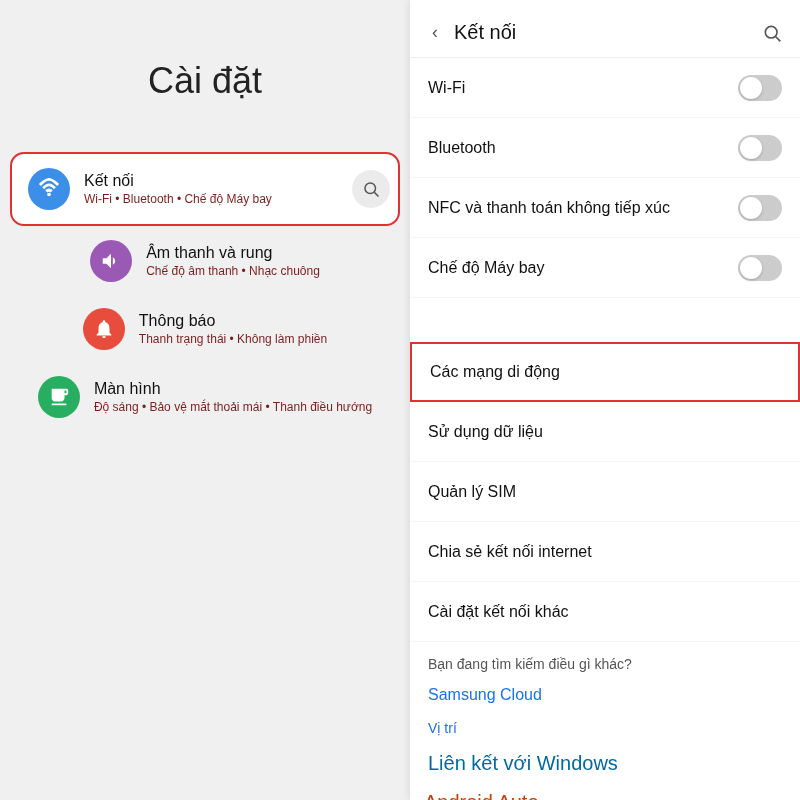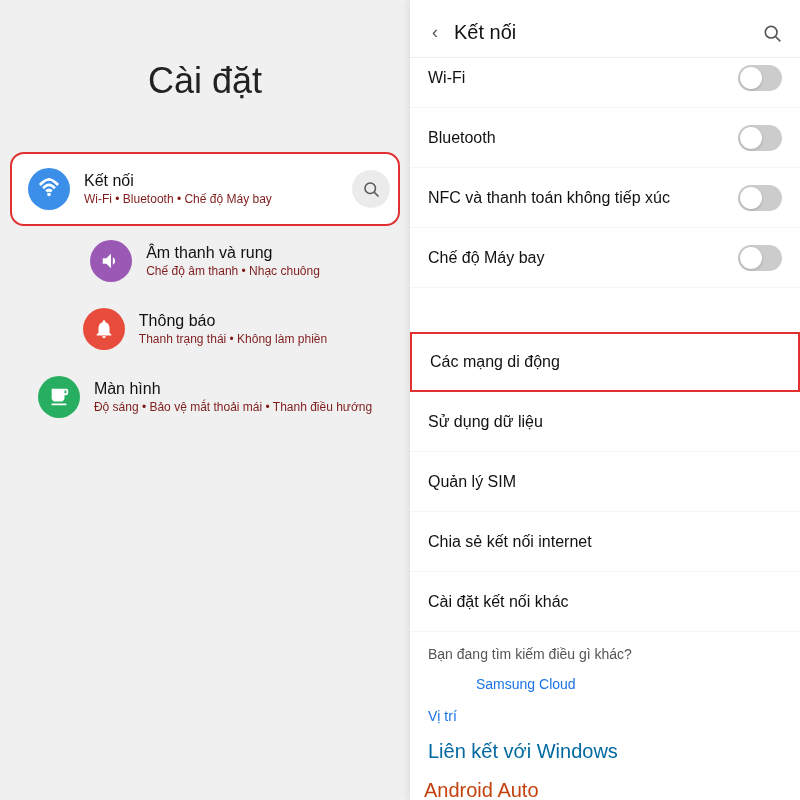--- a/index.html
+++ b/index.html
@@ -147,21 +147,20 @@
     .right-search-icon {
       font-size: 18px;
       color: #555;
     }
 
     .menu-list {
       flex: 1;
       overflow-y: auto;
       display: flex;
       flex-direction: column;
-      justify-content: center;
     }
 
     .menu-item {
       display: flex;
       align-items: center;
       justify-content: space-between;
       padding: 18px 18px;
       border-bottom: 1px solid #f5f5f5;
       min-height: 60px;
       cursor: pointer;
@@ -344,18 +343,18 @@
     <div class="menu-item">
       <span class="menu-item-label">Chia sẻ kết nối internet</span>
     </div>
 
     <div class="menu-item">
       <span class="menu-item-label">Cài đặt kết nối khác</span>
     </div>
 
     <div class="section-text">Bạn đang tìm kiếm điều gì khác?</div>
 
-    <div class="link-item" style="color:#1a73e8; padding:8px 18px; font-size:14px;margin-left:48px;">Samsung Cloud</div>
+    <div class="link-item" style="color:#1a73e8; padding:8px 18px; font-size:16px;">Samsung Cloud</div>
     <div class="link-item" style="color:#1a73e8; padding:8px 18px; font-size:14px;">Vị trí</div>
     <div class="link-item" style="color:#0369a1; padding:8px 18px; font-size:20px;">Liên kết với Windows</div>
     <div class="link-item" style="color:#c2410c; padding:8px 14px; font-size:20px;">Android Auto</div>
   </div>
 </div>
 
 </body></html>

